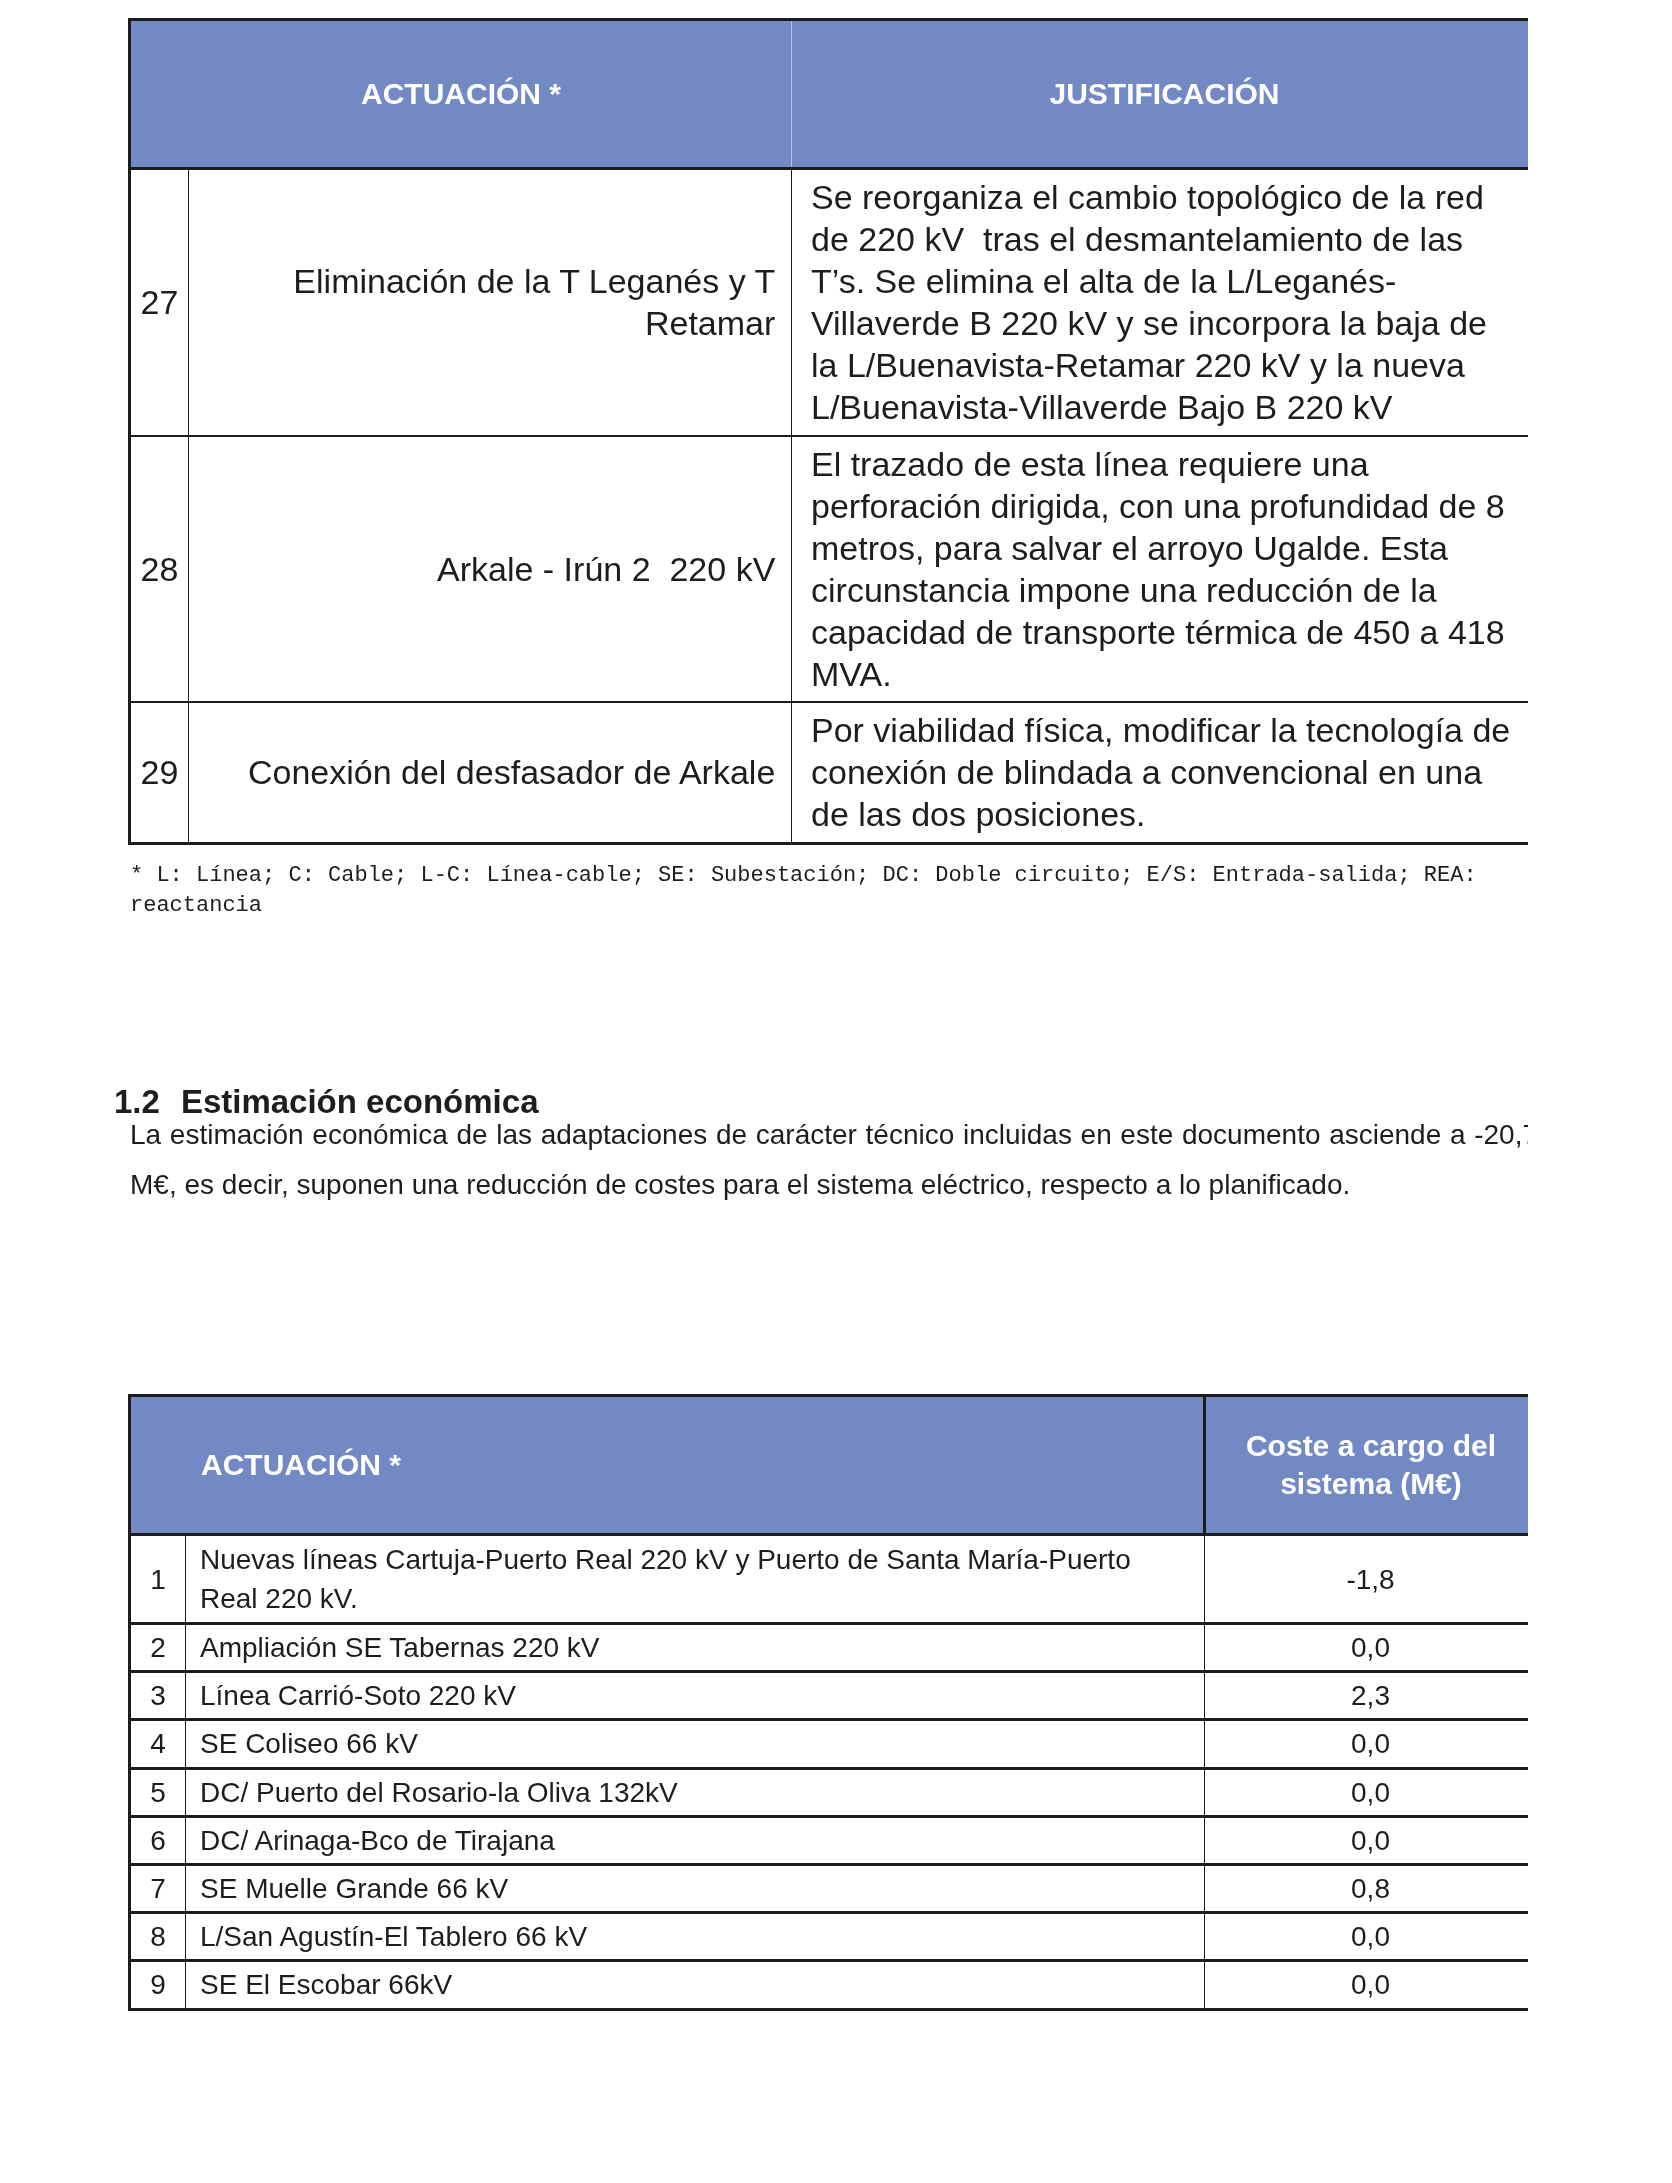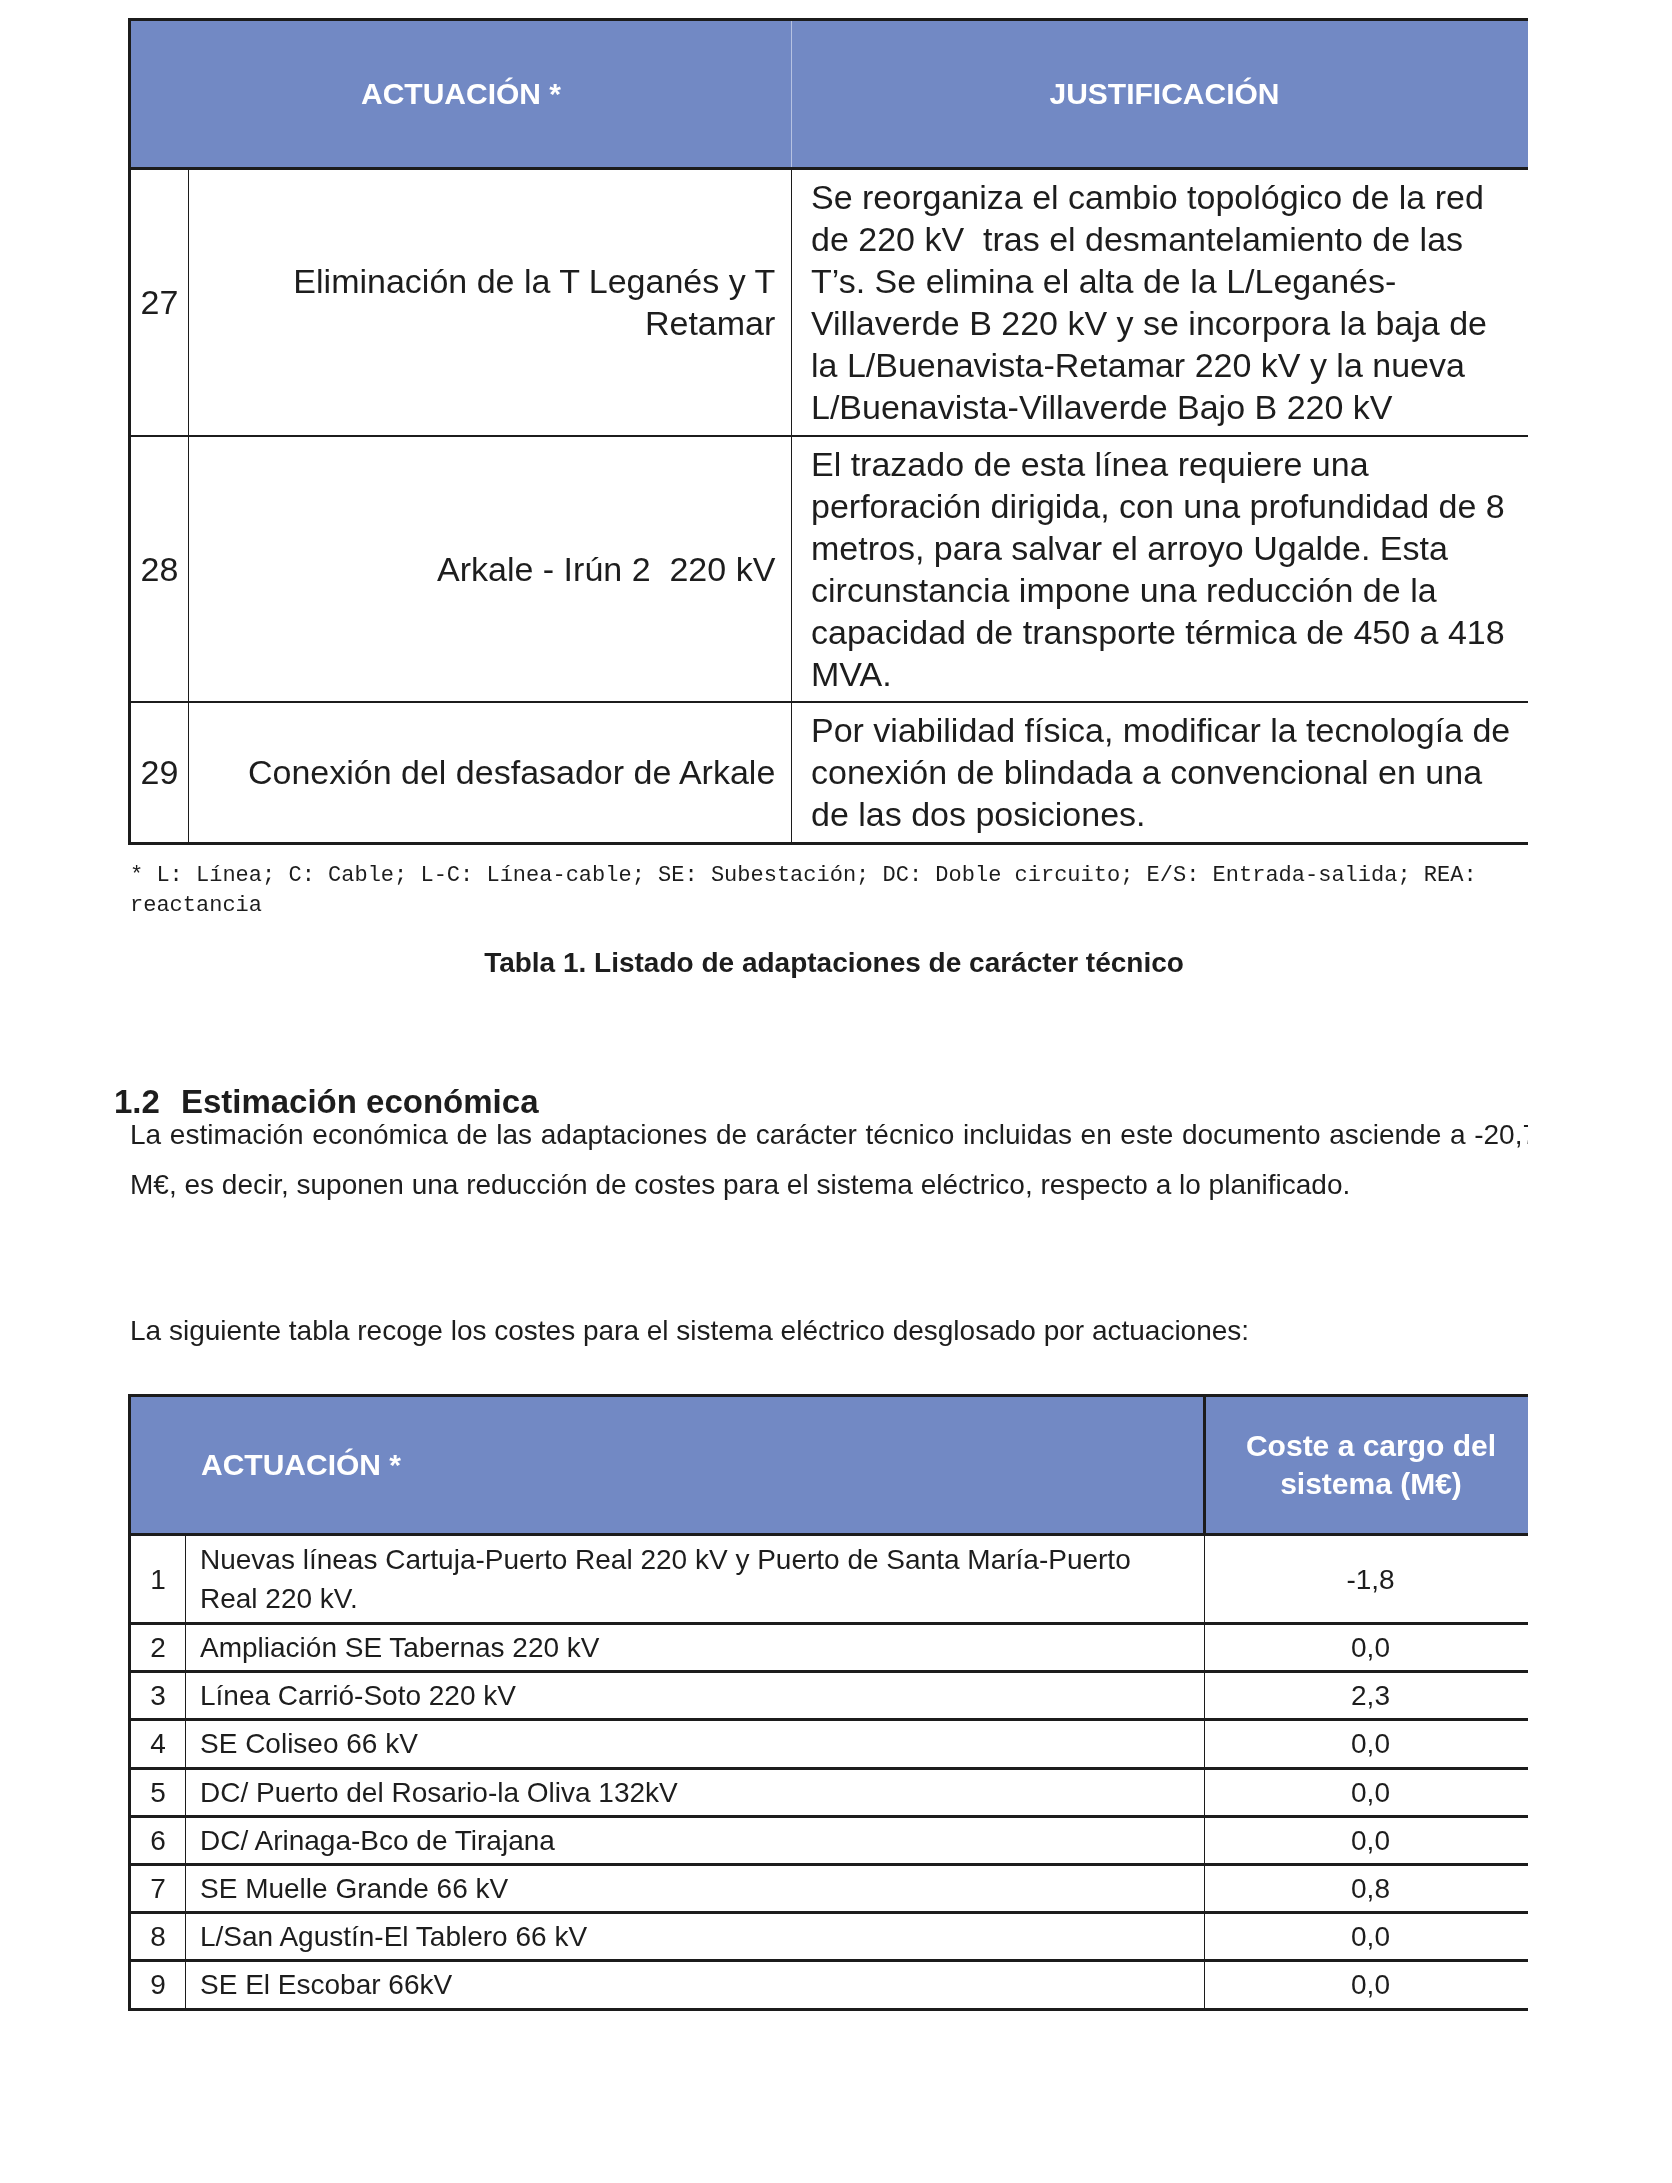--- a/index.html
+++ b/index.html
@@ -143,28 +143,26 @@
       <tr style="height:132px">
         <td class="num">29</td>
         <td class="act">Conexión del desfasador de Arkale</td>
         <td class="jus">Por viabilidad física, modificar la tecnología de conexión de blindada a convencional en una de las dos posiciones.</td>
       </tr>
     </tbody>
   </table>
 
   <div class="footnote fn1">* L: Línea; C: Cable; L-C: Línea-cable; SE: Subestación; DC: Doble circuito; E/S: Entrada-salida; REA: reactancia</div>
 
-  <div class="caption">Tabla 1. Listado de adaptaciones de carácter técnico</div>
 
   <div class="section-heading">
     <span class="sec-num">1.2</span><span class="sec-title">Estimación económica</span>
   </div>
 
   <div class="para p1">La estimación económica de las adaptaciones de carácter técnico incluidas en este documento asciende a -20,7 M€, es decir, suponen una reducción de costes para el sistema eléctrico, respecto a lo planificado.</div>
-  <div class="para p2">La siguiente tabla recoge los costes para el sistema eléctrico desglosado por actuaciones:</div>
 
   <table class="t2">
     <colgroup>
       <col style="width:56px">
         <col style="width:1019px">
         <col style="width:333px">
     </colgroup>
     <thead>
       <tr style="height:139px">
         <th colspan="2" class="act-h">ACTUACIÓN *</th>

